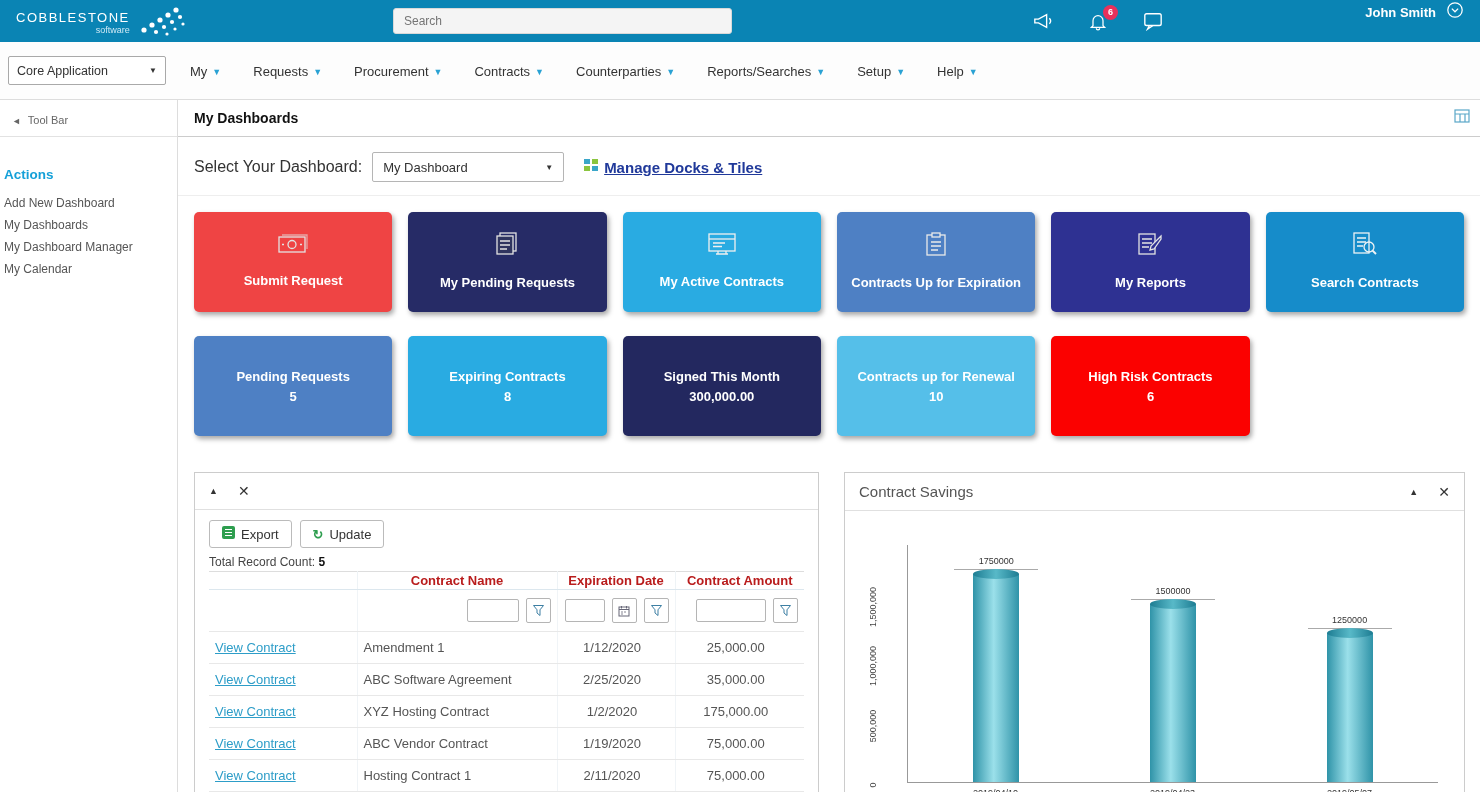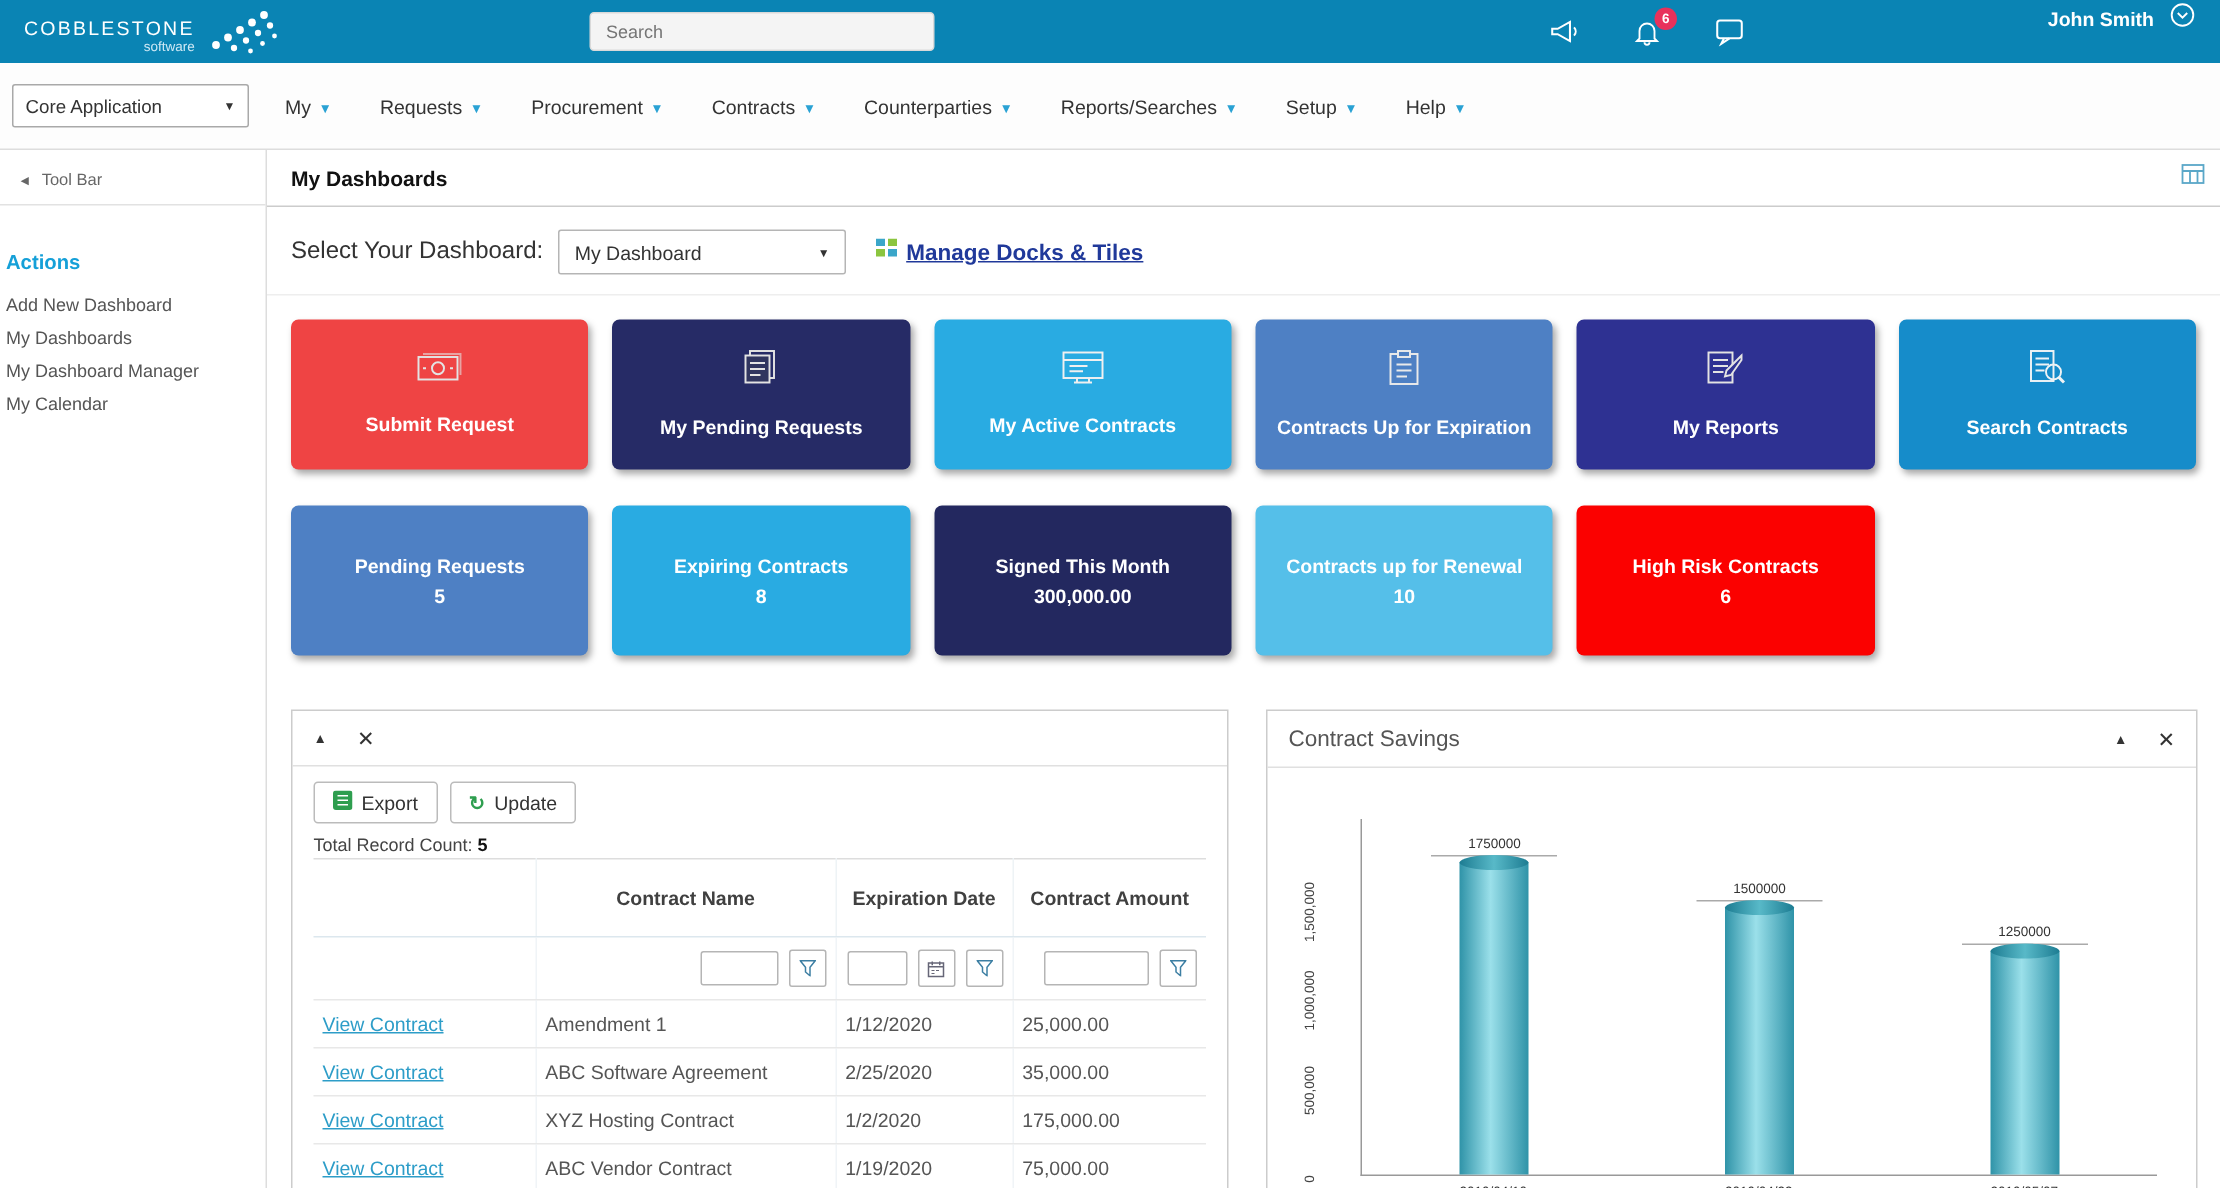--- a/index.html
+++ b/index.html
@@ -6,21 +6,21 @@
   html, body { width: 1480px; height: 792px; overflow: hidden; background: #fff;
     font-family: "Liberation Sans", sans-serif; }
 
   
   .topbar { position: relative; height: 42px; background: #0a84b4; color: #fff; }
   .logo { position: absolute; left: 16px; top: 4px; display: flex; align-items: center; gap: 6px; }
   .logo-text { text-align: right; line-height: 1; }
   .logo-line1 { font-size: 13px; letter-spacing: 1.5px; color: #fff; }
   .logo-line2 { font-size: 9px; color: #cfe9f5; margin-top: 2px; }
   .search-wrap { position: absolute; left: 393px; top: 8px; }
-  .search-input { width: 230px; height: 26px; border: 1px solid #d9d9d9; border-radius: 3px;
+  .search-input { width: 339px; height: 26px; border: 1px solid #d9d9d9; border-radius: 3px;
     background: #f4f4f4; padding: 0 10px; font-size: 12px; color: #0369a1; outline: none;
     font-family: "Liberation Sans", sans-serif; }
   .top-icons { position: absolute; left: 1032px; top: 0; height: 42px; display: flex;
     align-items: center; gap: 34px; }
   .top-icon { position: relative; cursor: pointer; display: inline-flex; }
   .badge { position: absolute; top: -6px; right: -10px; background: #e8315b; color: #fff;
     font-size: 9px; font-weight: bold; width: 15px; height: 15px; border-radius: 50%;
     display: flex; align-items: center; justify-content: center; }
   .user-area { position: absolute; right: 16px; top: 0; height: 24px; display: flex;
     align-items: center; gap: 10px; }
@@ -89,37 +89,37 @@
   .panel-body { padding: 10px 14px 0 14px; }
   .btn-row { display: flex; gap: 8px; }
   .btn { display: inline-flex; align-items: center; gap: 6px; border: 1px solid #bbb;
     border-radius: 3px; background: #fff; padding: 5px 12px; font-size: 13px; color: #333;
     cursor: pointer; font-family: "Liberation Sans", sans-serif; }
   .btn .refresh-glyph { color: #2e9e4f; font-size: 13px; font-weight: bold; }
   .record-count { font-size: 12px; color: #444; margin: 7px 0 2px 0; }
   .record-count b { color: #111; }
 
   table.grid { width: 100%; border-collapse: collapse; margin-top: 2px; }
-  table.grid th { font-size: 13px; color: #404040; font-weight: bold; padding: 18px 6px;
+  table.grid th { font-size: 13px; color: #b91c1c; font-weight: bold; padding: 1px 6px;
     border-top: 1px solid #ddd; border-bottom: 1px solid #dce7ee; text-align: center;
     border-right: 1px solid #eef3f6; }
   table.grid td { font-size: 13px; color: #555; padding: 8px 6px;
     border-bottom: 1px solid #e8e8e8; border-right: 1px solid #f0f4f7; }
   table.grid th:last-child, table.grid td:last-child { border-right: none; }
   .filter-row td { padding: 5px 6px; text-align: right; border-bottom: 1px solid #dce7ee; }
   .filter-input { width: 52px; height: 23px; border: 1px solid #b5b5b5; border-radius: 2px;
     vertical-align: middle; font-family: "Liberation Sans", sans-serif; padding: 0 4px;
     font-size: 12px; }
   .filter-input.sm { width: 40px; }
   .filter-input.lg { width: 70px; }
   .icon-btn { display: inline-flex; align-items: center; justify-content: center;
     width: 25px; height: 25px; border: 1px solid #b5b5b5; border-radius: 2px; background: #fff;
     vertical-align: middle; margin-left: 3px; cursor: pointer; }
   .link { color: #2d9dc8; text-decoration: underline; cursor: pointer; }
-  .cell-right { text-align: left; padding-right: 14px !important; }
+  .cell-right { text-align: center; padding-right: 14px !important; }
   .name-col { text-align: left !important; }
 
   
   .panel-savings { flex: 1; }
   .chart-wrap { padding: 10px 14px 12px 14px; }
   .chart-plot { position: relative; height: 238px; margin: 24px 12px 0 48px;
     border-left: 1px solid #999; border-bottom: 1px solid #999; display: flex;
     align-items: flex-end; justify-content: space-around; }
   .bar-col { display: flex; flex-direction: column; align-items: center;
     justify-content: flex-end; width: 33%; }

